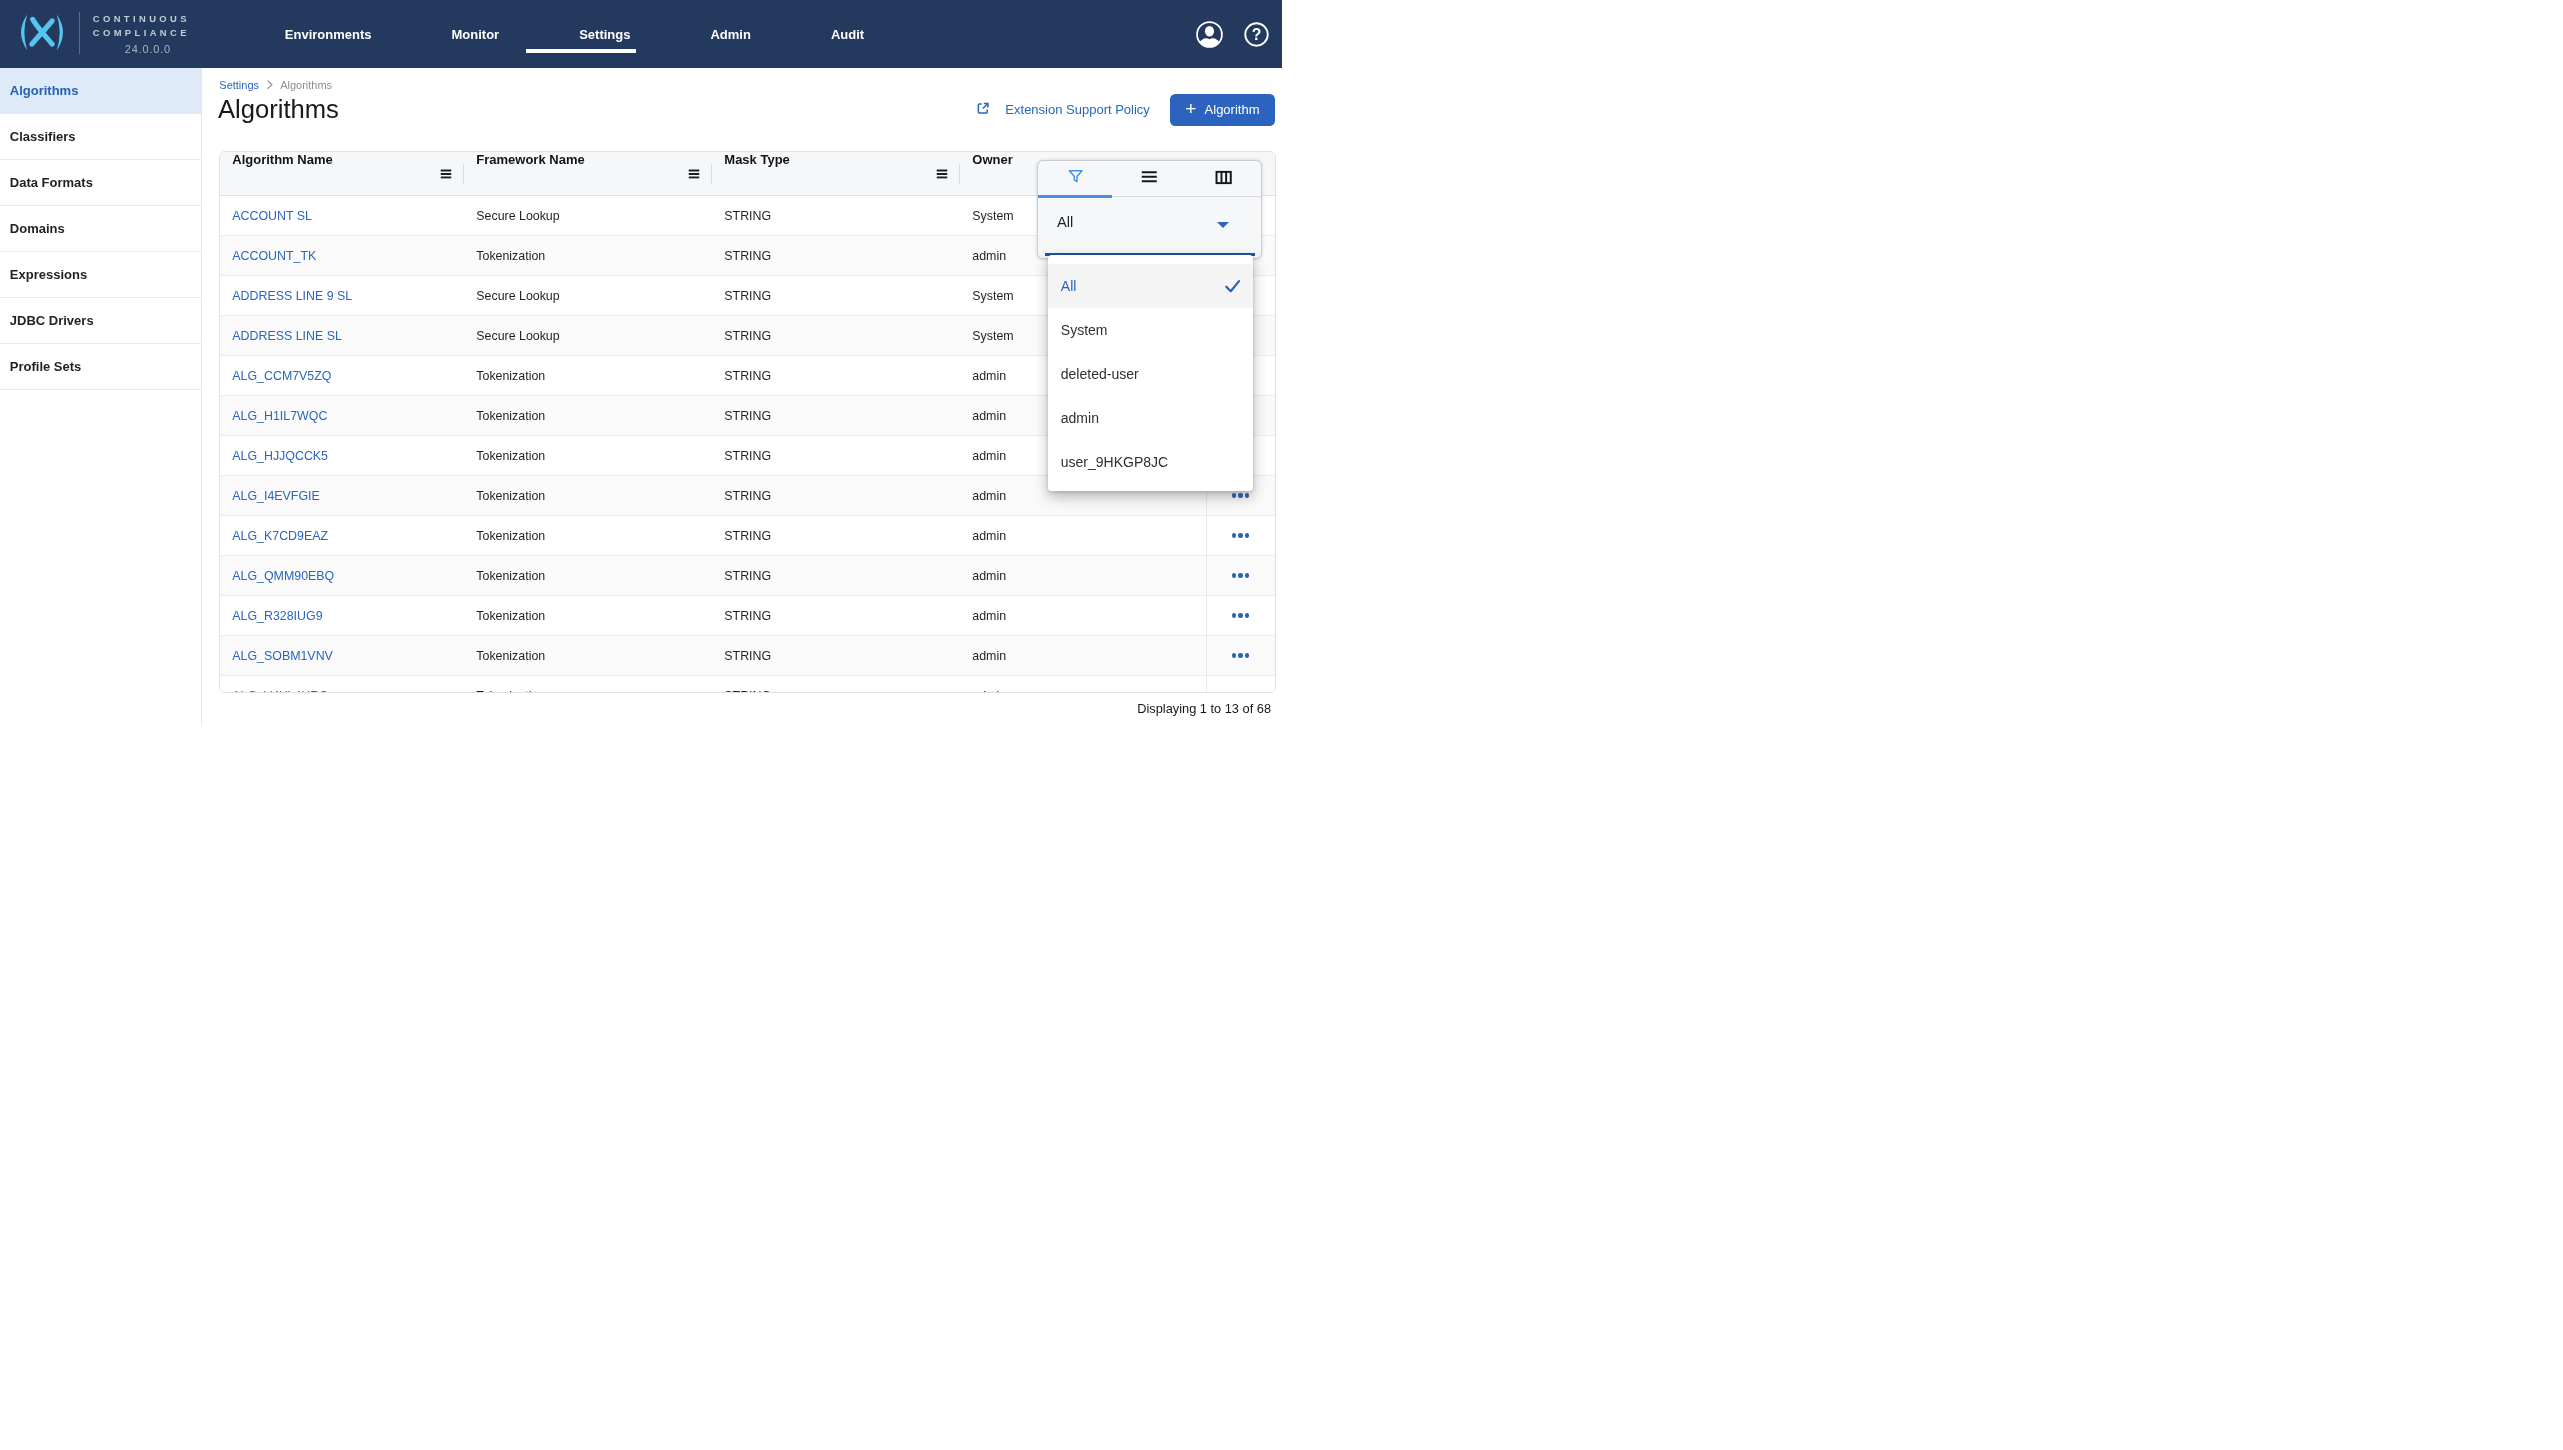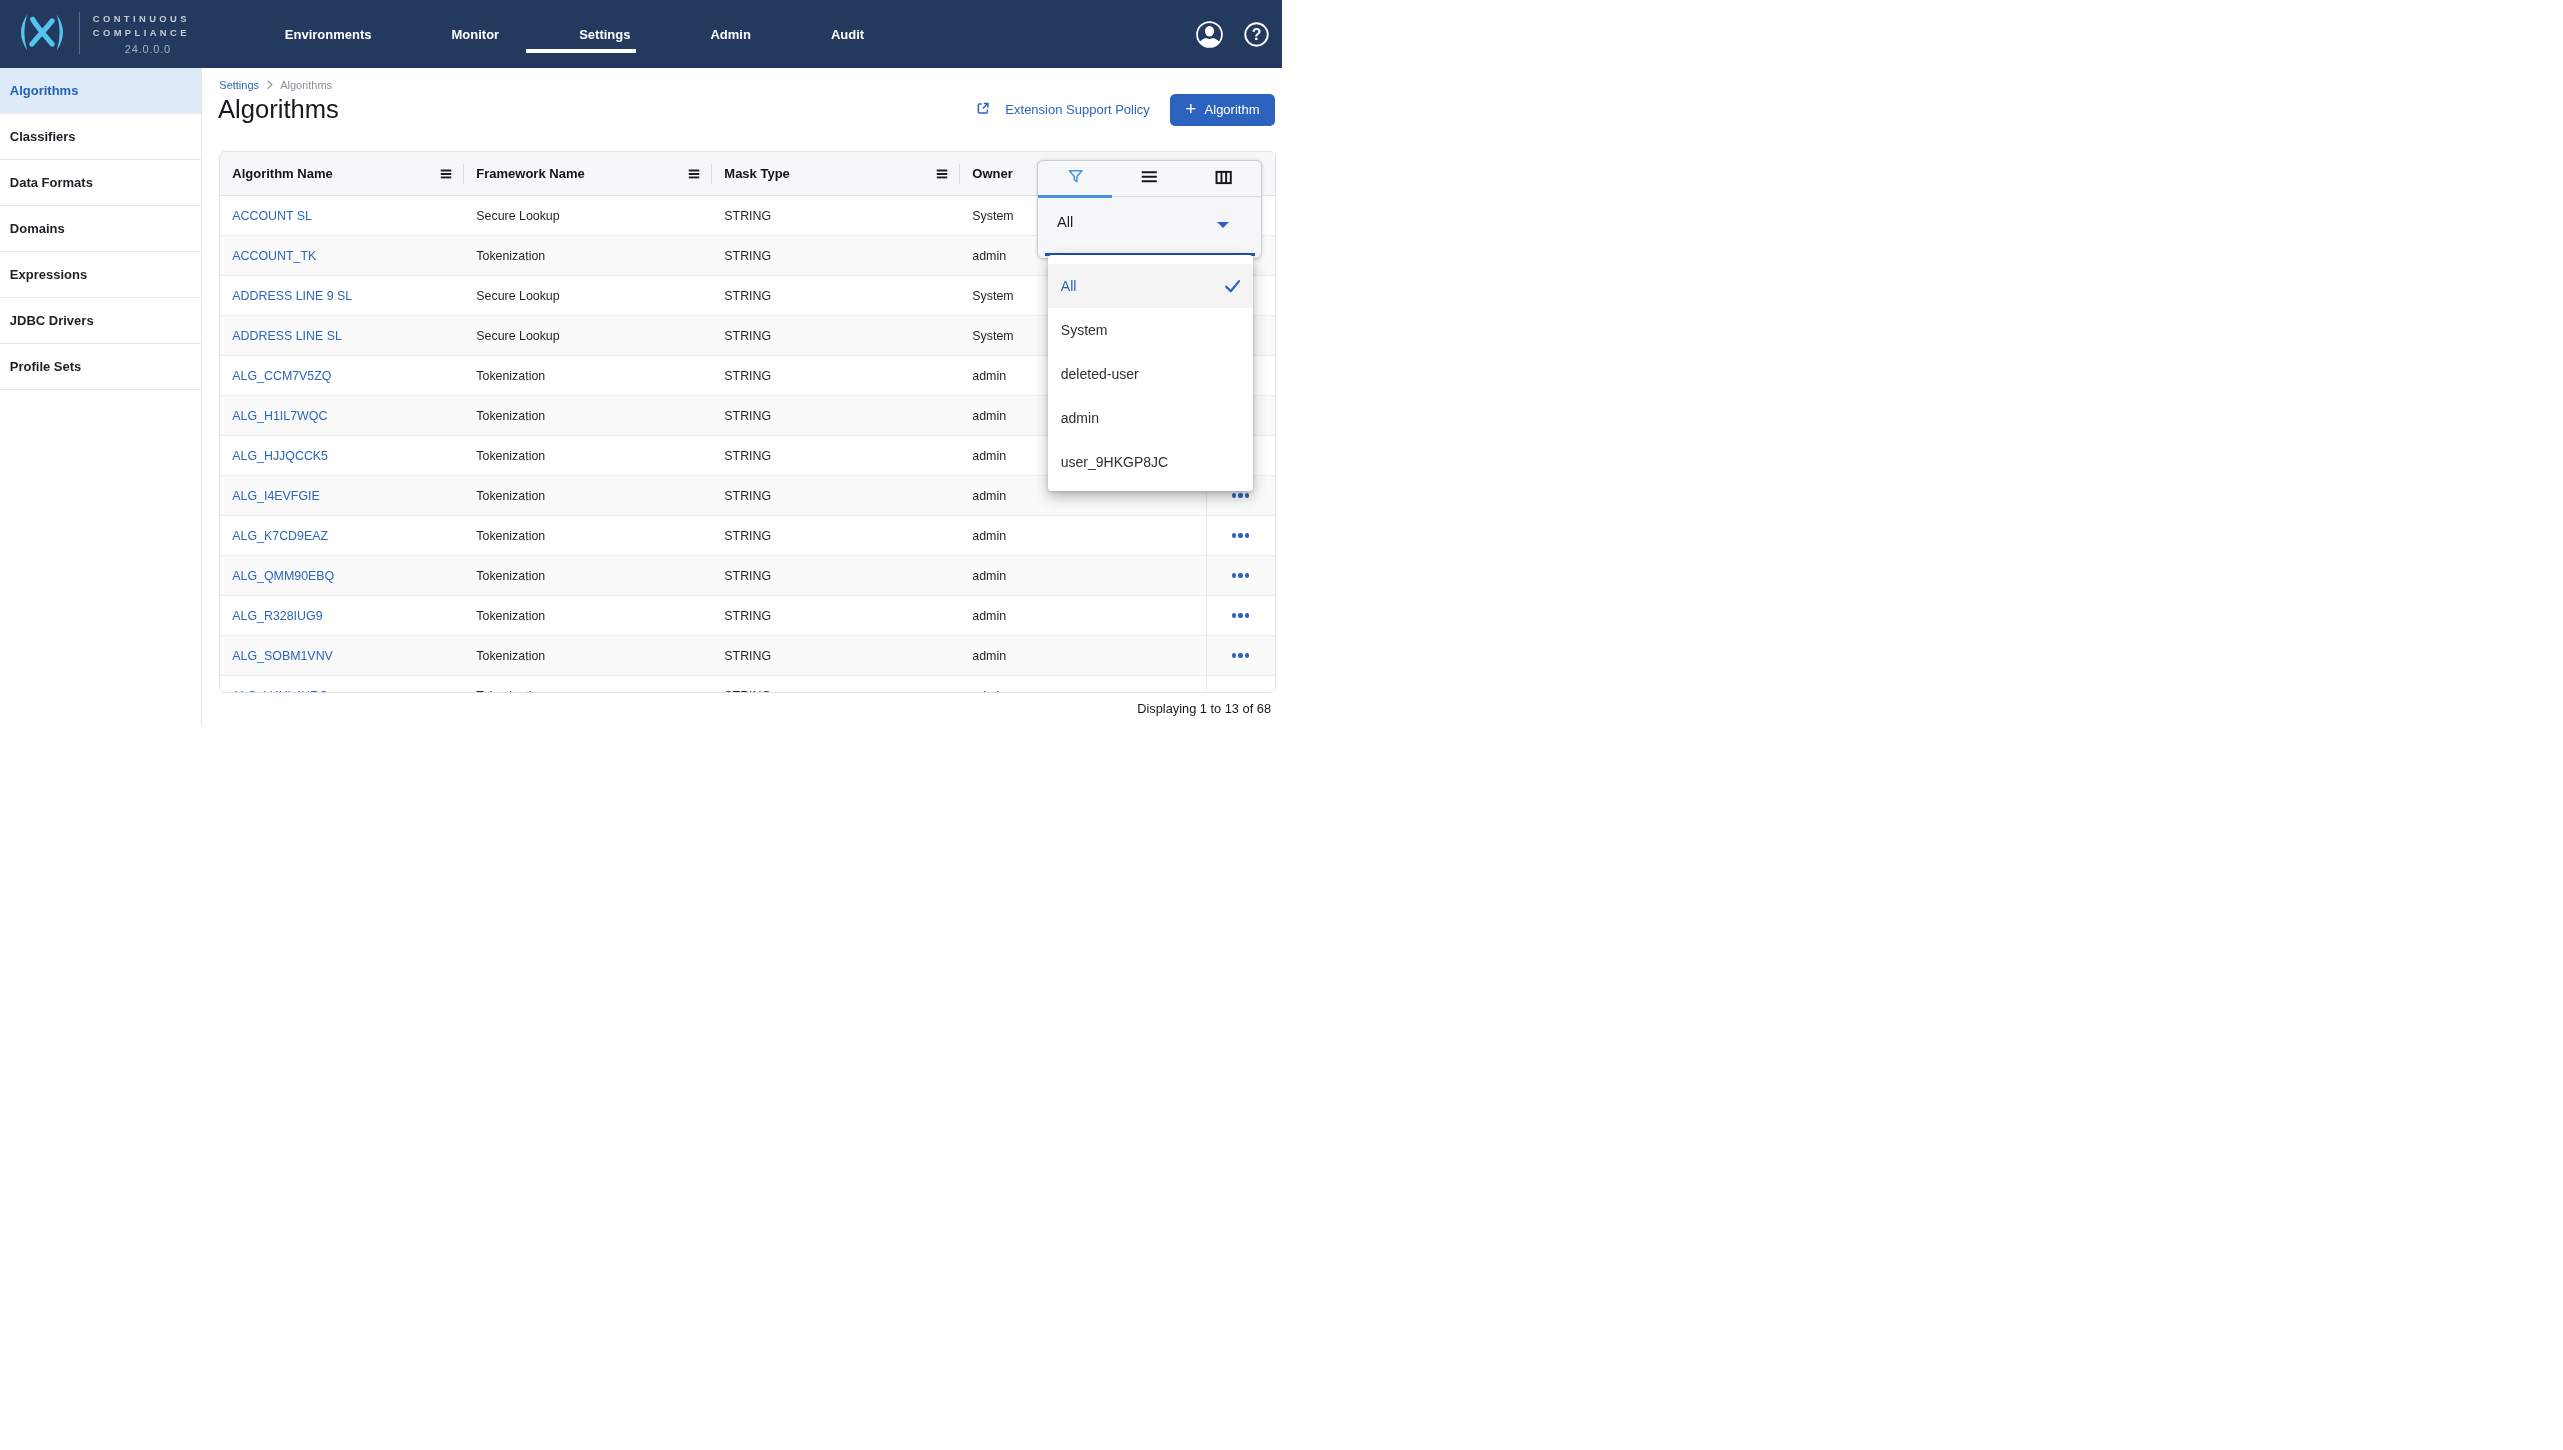--- a/index.html
+++ b/index.html
@@ -40,21 +40,21 @@
   .ext-link { display:flex; align-items:center; gap:15px; color:#2966bd; font-size:13px; cursor:pointer; }
   .add-btn { height:32px; display:flex; align-items:center; gap:8.3px; background:#2b63bf; color:#fff;
              border:none; border-radius:5.3px; padding:0 15px; font-size:13px; font-family:inherit; cursor:pointer; }
   .add-plus { font-size:19px; font-weight:300; line-height:1; margin-top:-1.5px; }
 
   
   .table-card { position:absolute; left:16.5px; top:83px; width:1057px; height:542px;
                 border:0.8px solid #dfe1e4; border-radius:6px; background:#fff; overflow:hidden; z-index:1; }
   .thead { display:flex; height:44px; background:#f6f7f8; border-bottom:0.8px solid #dfe1e4;
            font-size:13px; font-weight:bold; color:#101418; }
-  .th { position:relative; display:flex; align-items:center; padding-left:12.8px; }
+  .th { position:relative; display:flex; padding-left:12.8px; }
   .th-menu { position:absolute; right:11.3px; top:50%; transform:translateY(-50%); display:flex; cursor:pointer; }
   .th-div { position:absolute; right:0; top:12px; height:20.3px; width:0.8px; background:#d8dadd; }
   .c0 { width:244px; } .c1 { width:248px; } .c2 { width:248px; } .c3 { width:246px; } .c4 { flex:1; }
   .row { display:flex; height:40px; border-bottom:0.8px solid #ececee; font-size:12.4px; color:#1d2126; background:#fff; }
   .row.alt { background:#fafafa; }
   .cell { display:flex; align-items:center; padding-left:12.8px; white-space:nowrap; overflow:hidden; }
   .row-link { color:#2966bd; text-decoration:none; cursor:pointer; }
   .cell-actions { position:relative; display:flex; align-items:center; justify-content:center;
                   border-left:0.8px solid #e6e8ea; padding-left:0; cursor:pointer; }
   .dots { display:flex; gap:2.6px; }

